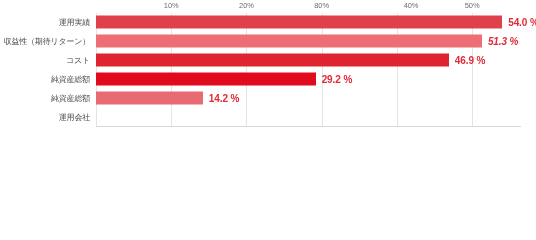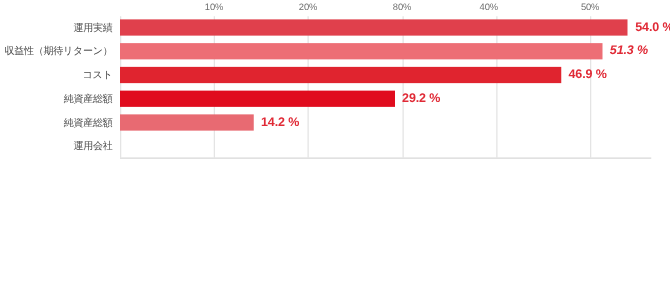--- a/index.html
+++ b/index.html
@@ -123,21 +123,21 @@
 </style>
 </head>
 <body>
 
 <div id="chart-root">
 
   <div class="tick-labels">
       <div class="tick-label" style="left: 75.2212px; color: rgb(110, 110, 110);">10%</div>
       <div class="tick-label" style="left: 150.442px; color: rgb(110, 110, 110);">20%</div>
       <div class="tick-label" style="left: 225.664px; color: rgb(110, 110, 110);">80%</div>
-      <div class="tick-label" style="left: 295px; color: rgb(110, 110, 110);">40%</div>
+      <div class="tick-label" style="left: 315px; color: rgb(110, 110, 110);">40%</div>
       <div class="tick-label" style="left: 376.106px; color: rgb(110, 110, 110);">50%</div>
     </div>
 
   <div class="axis-left-edge"></div>
   <div class="plot-area" id="plot-area">
       <div class="gridline" style="left: 75.2212px; background: rgb(228, 228, 228);"></div>
       <div class="gridline" style="left: 150.442px; background: rgb(228, 228, 228);"></div>
       <div class="gridline" style="left: 225.664px; background: rgb(228, 228, 228);"></div>
       <div class="gridline" style="left: 300.885px; background: rgb(228, 228, 228);"></div>
       <div class="gridline" style="left: 376.106px; background: rgb(228, 228, 228);"></div>

